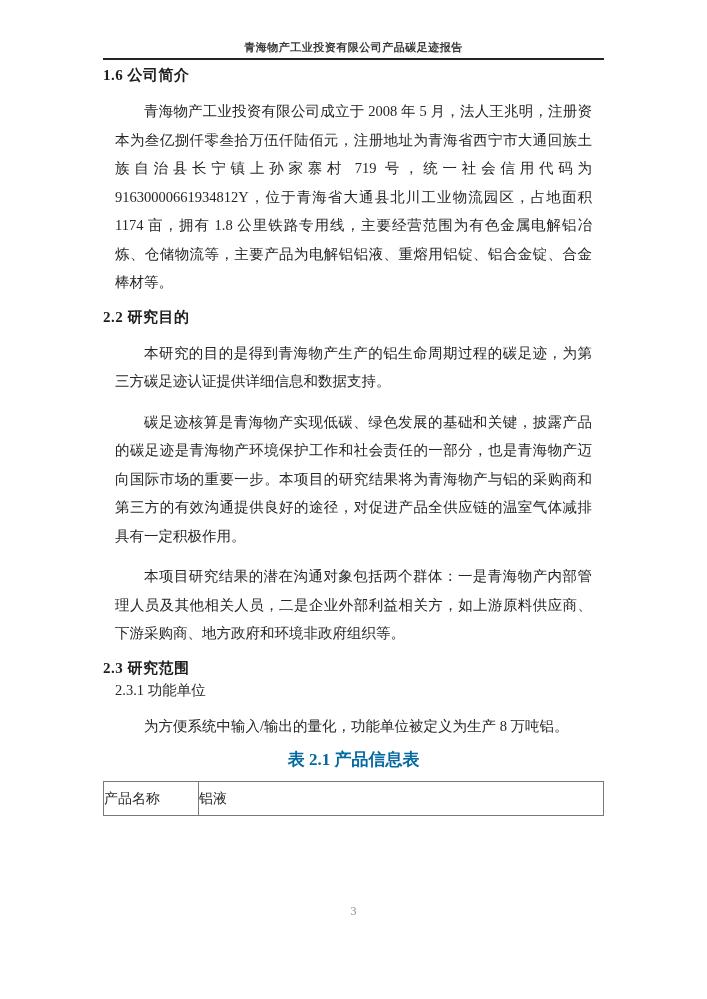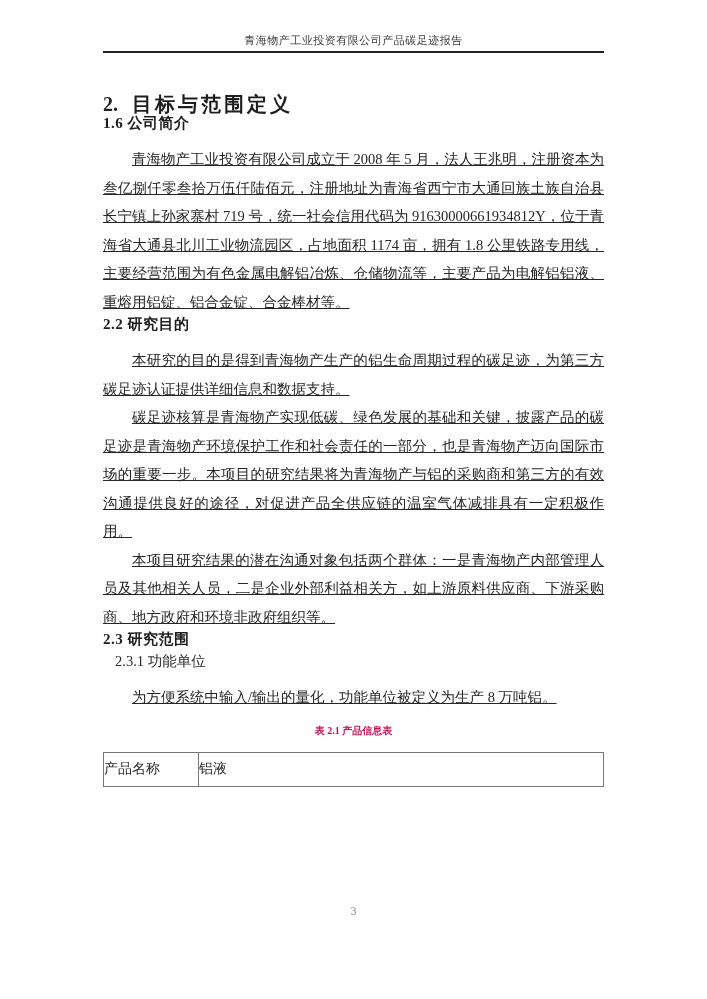--- a/index.html
+++ b/index.html
@@ -7,29 +7,29 @@
     position: relative;
     width: 707px;
     height: 999px;
     background: #ffffff;
     font-family: "Liberation Serif", "DejaVu Serif", serif;
     color: #262626;
     overflow: hidden;
   }
   .page-header {
     position: absolute;
-    top: 0;
+    top: 7px;
     left: 103px;
     width: 501px;
     padding-top: 33px;
     padding-bottom: 3px;
     border-bottom: 2px solid #242424;
     text-align: center;
     font-size: 11px;
-    font-weight: 400;
+    font-weight: 700;
     color: #3a3a3a;
     letter-spacing: 0.5px;
   }
   .content {
     position: absolute;
     top: 67px;
     left: 103px;
     width: 501px;
   }
   .doc-title {
@@ -54,42 +54,41 @@
   .h-s22 { margin-top: 2px; }
   .h-s23 { margin-top: 2px; }
   h3.subsec {
     margin: 6px 0 0 12px;
     font-size: 14.5px;
     font-weight: 400;
     line-height: 16px;
     color: #2a2a2a;
   }
   p.body {
-    margin: 0;
+    margin: 12px;
     font-size: 14.5px;
     line-height: 28.5px;
     text-align: justify;
     text-indent: 2em;
     color: #262626;
-    text-decoration: underline;
   }
   p.mt { margin-top: 14px; }
   b.std { font-weight: 700; }
   sup.ref {
     font-size: 9.5px;
     line-height: 0;
     vertical-align: 6px;
   }
   .table-caption {
     margin-top: 11px;
     text-align: center;
-    font-size: 10px;
+    font-size: 17px;
     font-weight: 700;
     line-height: 15px;
-    color: #be185d;
+    color: #0369a1;
   }
   table.info-table {
     margin-top: 14px;
     width: 501px;
     border-collapse: collapse;
     table-layout: fixed;
     font-size: 14px;
     color: #2a2a2a;
   }
   table.info-table td {
@@ -114,21 +113,20 @@
 <body>
 
 <div class="page">
 
   <div class="page-header">
     <span>青海物产工业投资有限公司产品碳足迹报告</span>
   </div>
 
   <div class="content">
 
-    <h1 class="doc-title"><span class="num">2.</span><span class="ttl">目标与范围定义</span></h1>
 
     <h2 class="sec h-s21">1.6 公司简介</h2>
 
     <p class="body mt">青海物产工业投资有限公司成立于 2008 年 5 月，法人王兆明，注册资本为叁亿捌仟零叁拾万伍仟陆佰元，注册地址为青海省西宁市大通回族土族自治县长宁镇上孙家寨村 719 号，统一社会信用代码为 91630000661934812Y，位于青海省大通县北川工业物流园区，占地面积 1174 亩，拥有 1.8 公里铁路专用线，主要经营范围为有色金属电解铝冶炼、仓储物流等，主要产品为电解铝铝液、重熔用铝锭、铝合金锭、合金棒材等。</p>
 
     <h2 class="sec h-s22">2.2 研究目的</h2>
 
     <p class="body mt">本研究的目的是得到青海物产生产的铝生命周期过程的碳足迹，为第三方碳足迹认证提供详细信息和数据支持。</p>
 
     <p class="body">碳足迹核算是青海物产实现低碳、绿色发展的基础和关键，披露产品的碳足迹是青海物产环境保护工作和社会责任的一部分，也是青海物产迈向国际市场的重要一步。本项目的研究结果将为青海物产与铝的采购商和第三方的有效沟通提供良好的途径，对促进产品全供应链的温室气体减排具有一定积极作用。</p>

